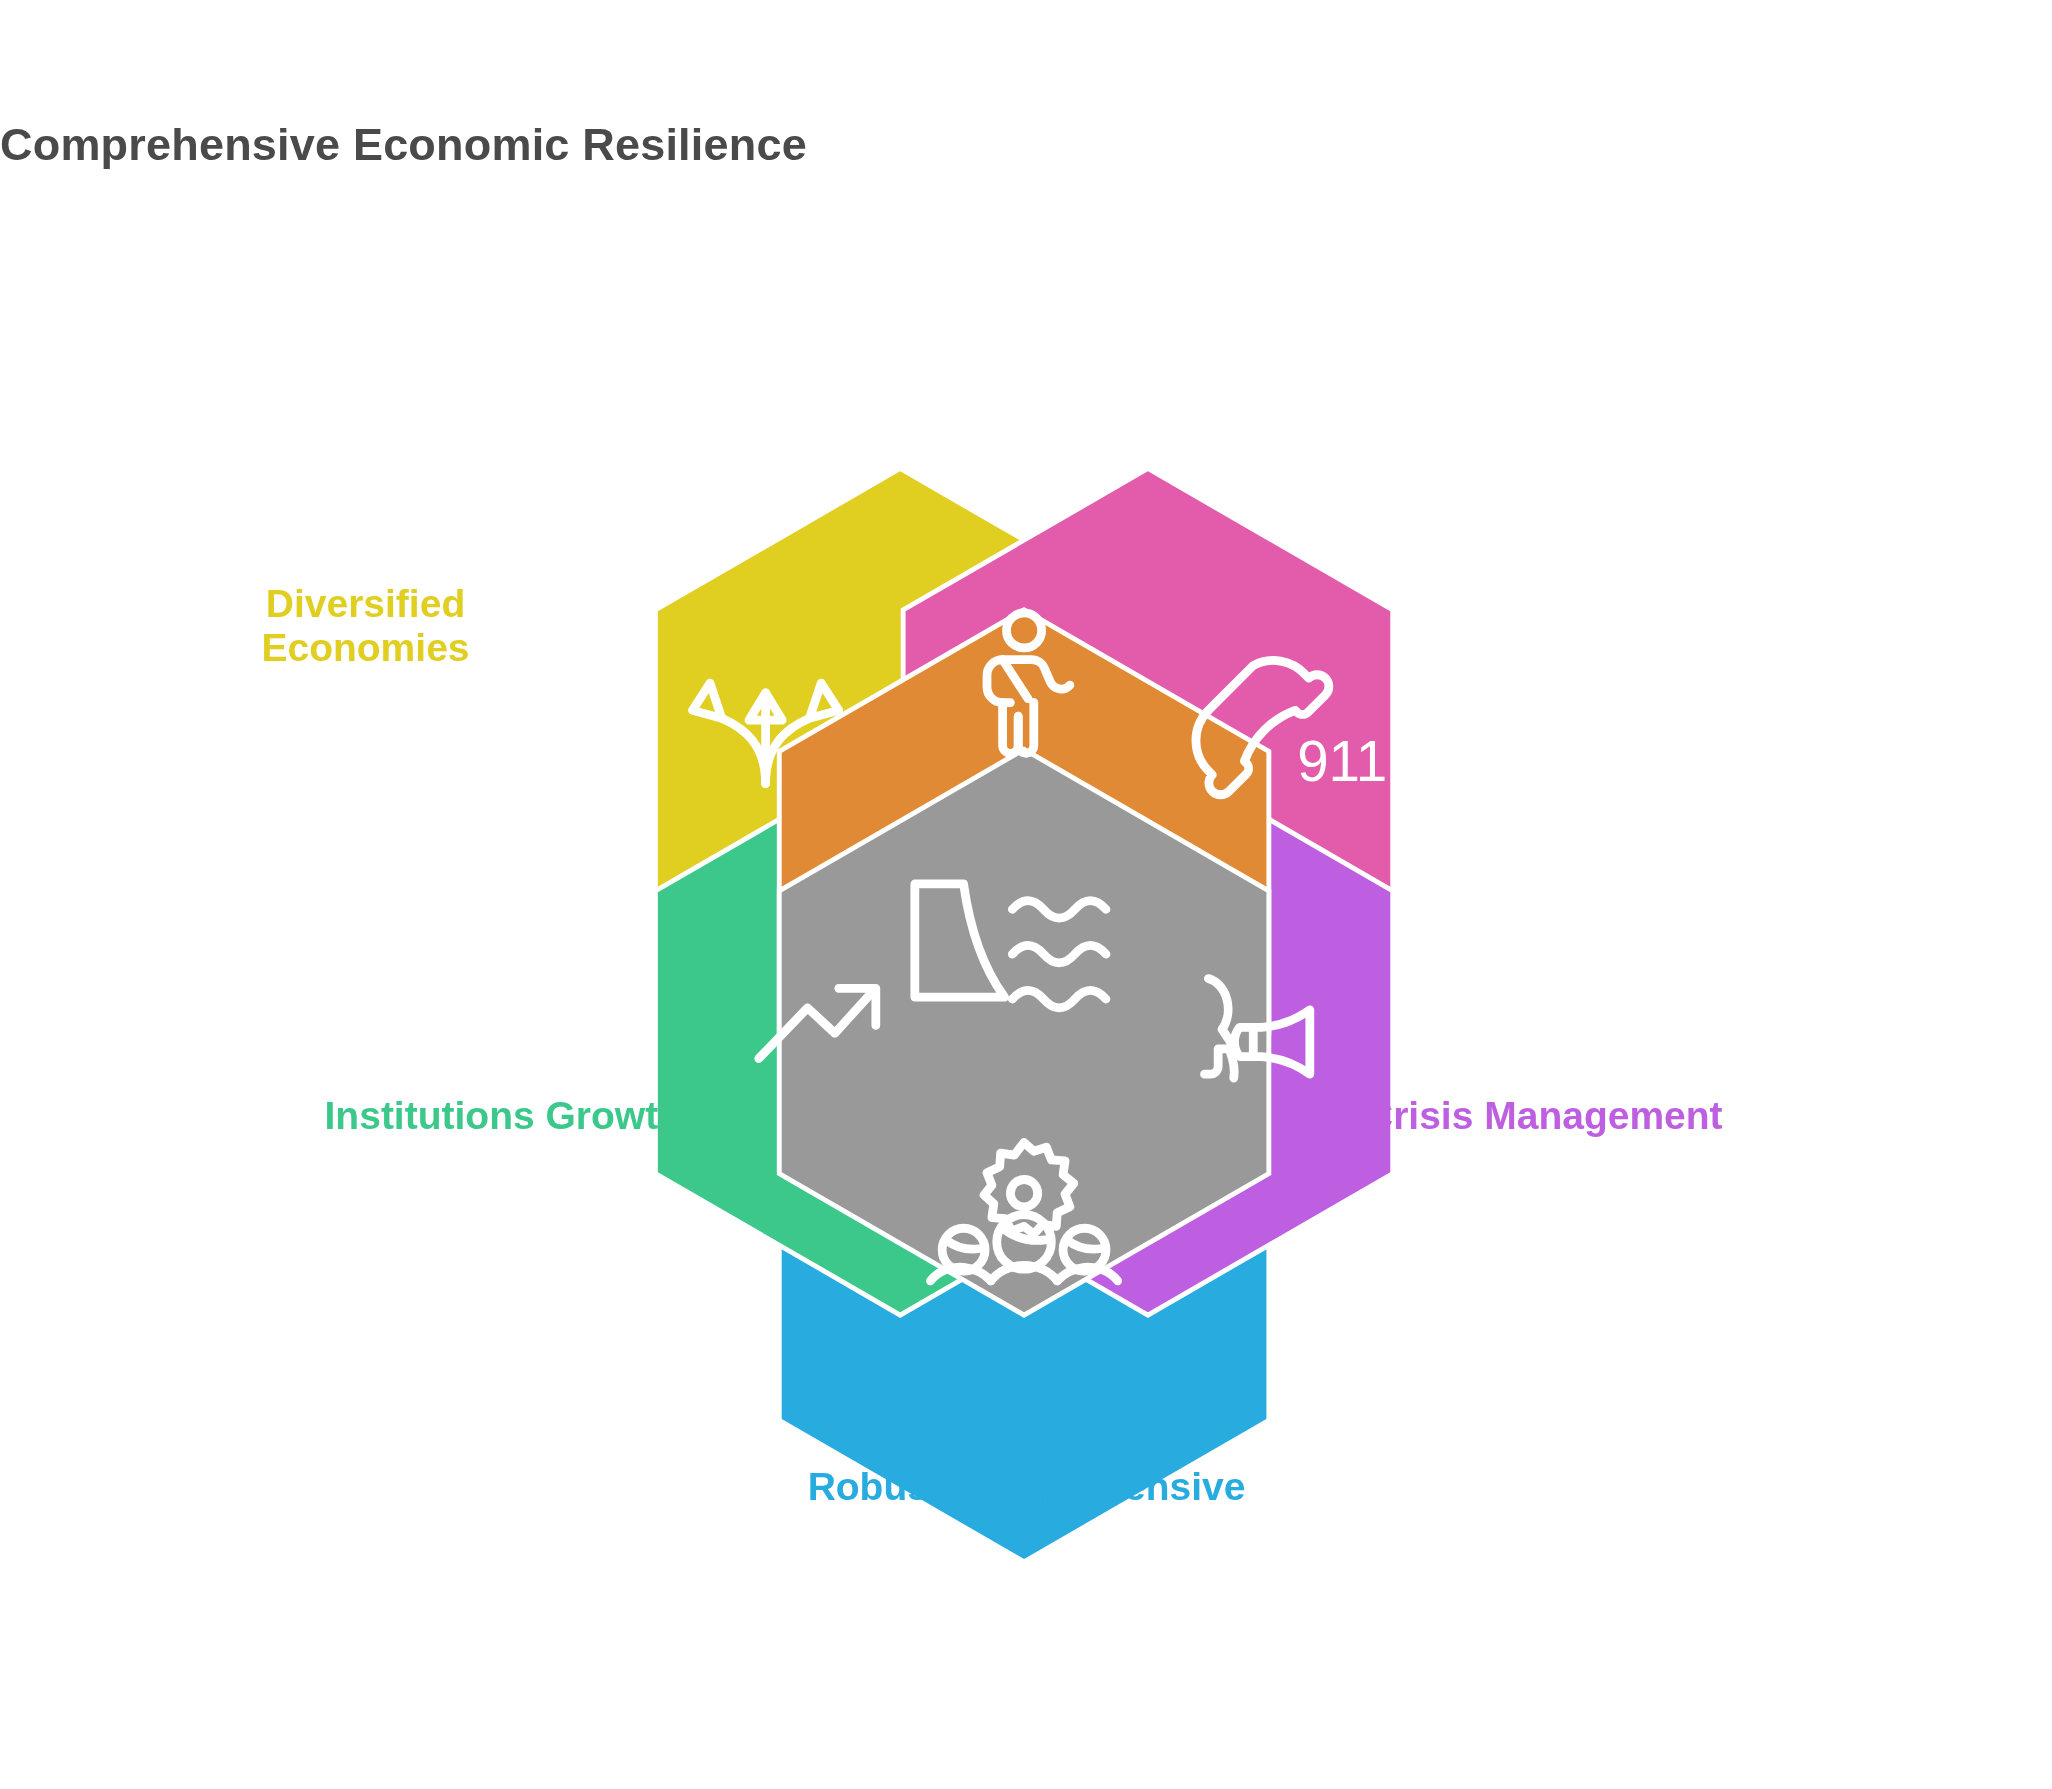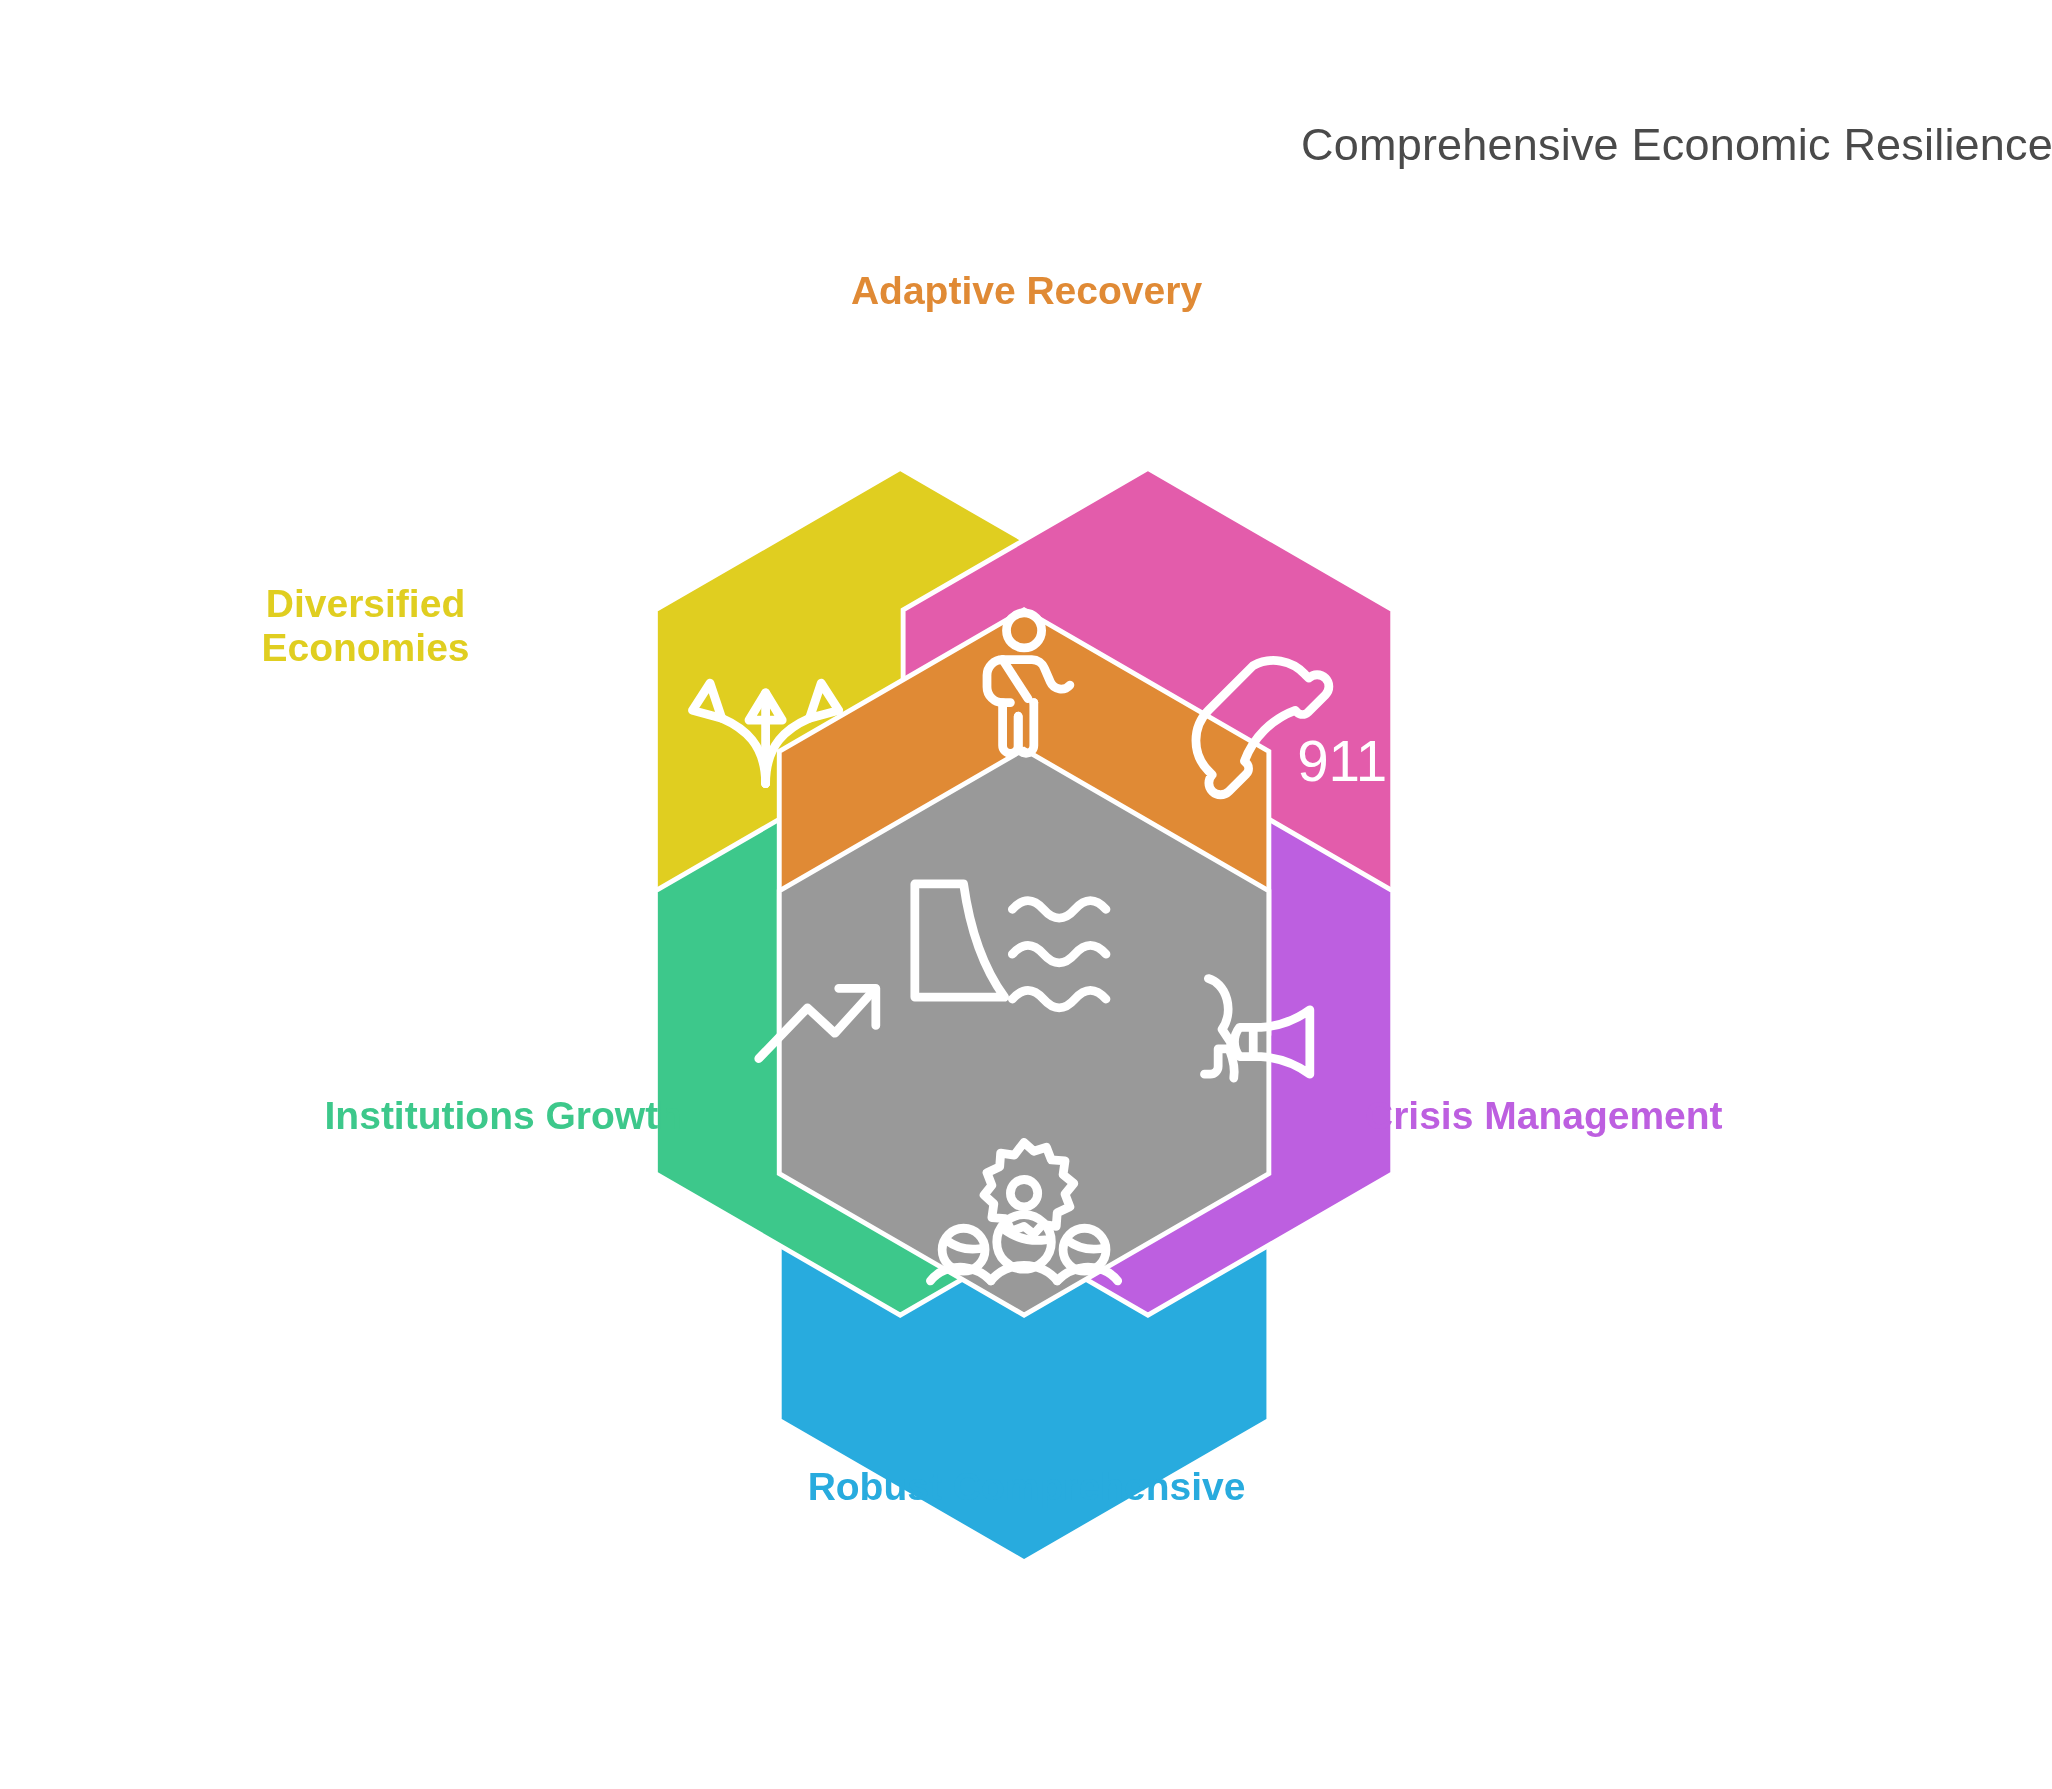--- a/index.html
+++ b/index.html
@@ -13,23 +13,23 @@
   #canvas {
     position: relative;
     width: 2053px;
     height: 1790px;
     background: #ffffff;
   }
   #title {
     position: absolute;
     left: 0; right: 0;
     top: 119px;
-    text-align: right;
+    text-align: left;
     font-size: 45px;
-    font-weight: 400;
+    font-weight: 700;
     color: #4a4a4a;
     letter-spacing: 0.2px;
   }
   .label {
     position: absolute;
     font-weight: 700;
     font-size: 39px;
     line-height: 1.12;
     white-space: pre-line;
   }
@@ -137,21 +137,20 @@
         <g transform="translate(1050,960)">
           <path d="M-112,-62 h50 q10,72 42,116 h-92 z"></path>
           <path d="M-12,-36 q16,-18 32,0 t32,0 t32,0"></path>
           <path d="M-12,10 q16,-18 32,0 t32,0 t32,0"></path>
           <path d="M-12,56 q16,-18 32,0 t32,0 t32,0"></path>
         </g>
       </g>
     </svg>
   </div>
 
-  <div class="label" id="label-top" style="color:#E08A35">Adaptive Recovery</div>
 
   <div class="label" id="label-left-up" style="color:#E0CE20">Diversified
 Economies</div>
 
 
   <div class="label" id="label-left-low" style="color:#3DC88B">Institutions Growth</div>
 
   <div class="label" id="label-right-low" style="color:#BD5FE0">Crisis Management</div>
 
   <div class="label" id="label-bottom" style="color:#28ABDE">Robust Comprehensive</div>

